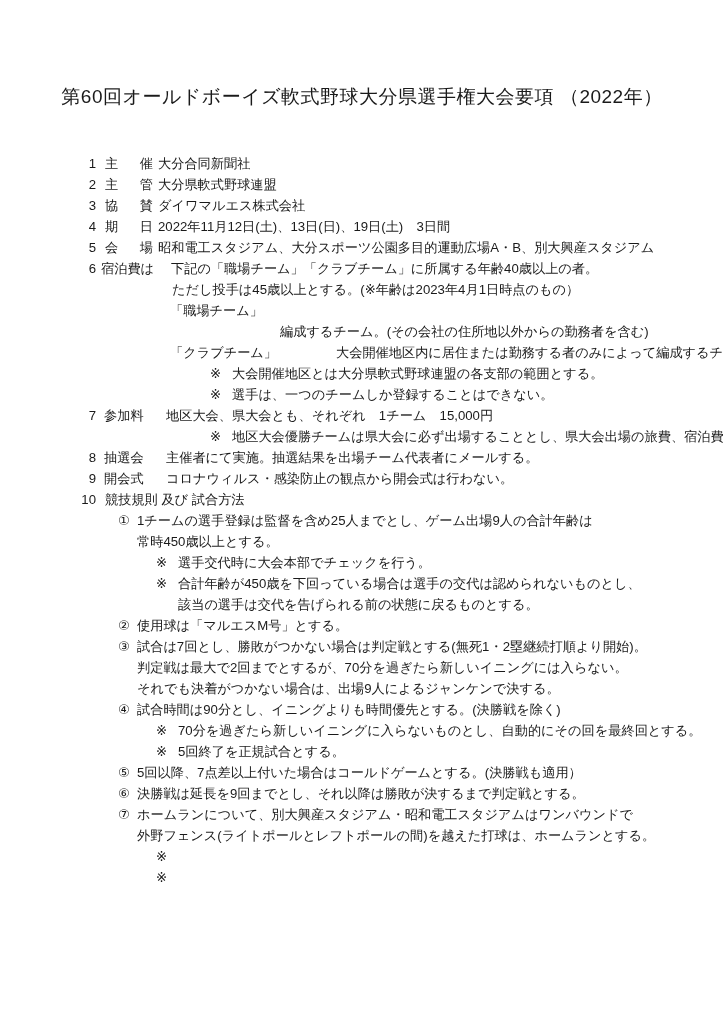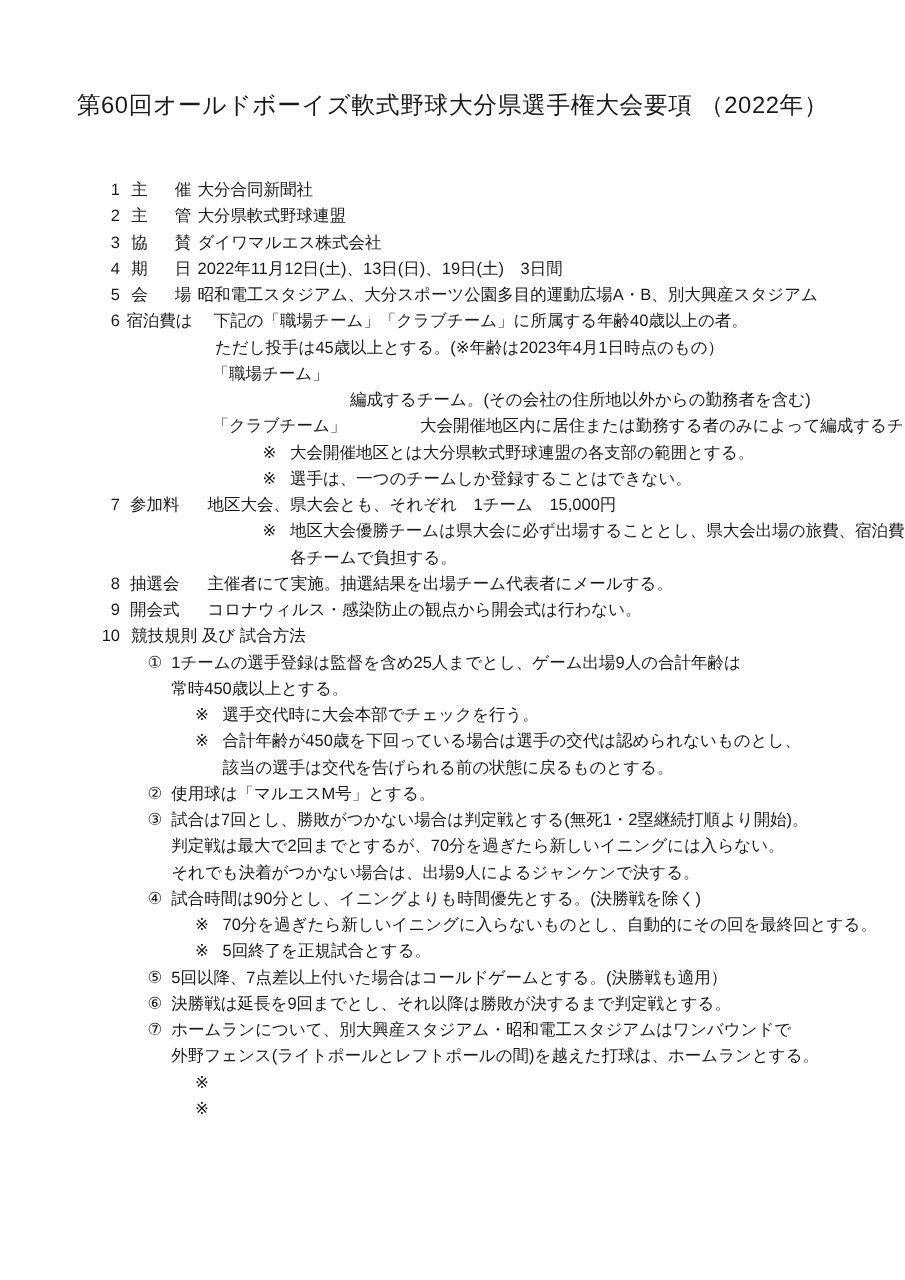--- a/index.html
+++ b/index.html
@@ -23,21 +23,21 @@
     height: 1024px;
     box-sizing: border-box;
   }
 
   
   .doc-title {
     text-align: center;
     font-size: 19px;
     font-weight: 400;
     letter-spacing: 0.5px;
-    margin: 4px;
+    margin: 16px;
     padding-top: 70px;
     line-height: 1.2;
     white-space: nowrap;
   }
 
   
   .body-block {
     margin-top: 44px;
     padding-left: 74px;
     padding-right: 10px;
@@ -229,21 +229,20 @@
     <div class="row">
       <span class="row-num">7</span>
       <span class="row-label label-3">参加料</span>
       <span class="row-text">地区大会、県大会とも、それぞれ　1チーム　15,000円</span>
     </div>
 
     <div class="note note-deep">
       <span class="note-mark">※</span>
       <span class="note-text">地区大会優勝チームは県大会に必ず出場することとし、県大会出場の旅費、宿泊費は</span>
     </div>
-    <div class="line note-deep-cont">各チームで負担する。</div>
 
     <div class="row">
       <span class="row-num">8</span>
       <span class="row-label label-3">抽選会</span>
       <span class="row-text">主催者にて実施。抽選結果を出場チーム代表者にメールする。</span>
     </div>
 
     <div class="row">
       <span class="row-num">9</span>
       <span class="row-label label-3">開会式</span>

